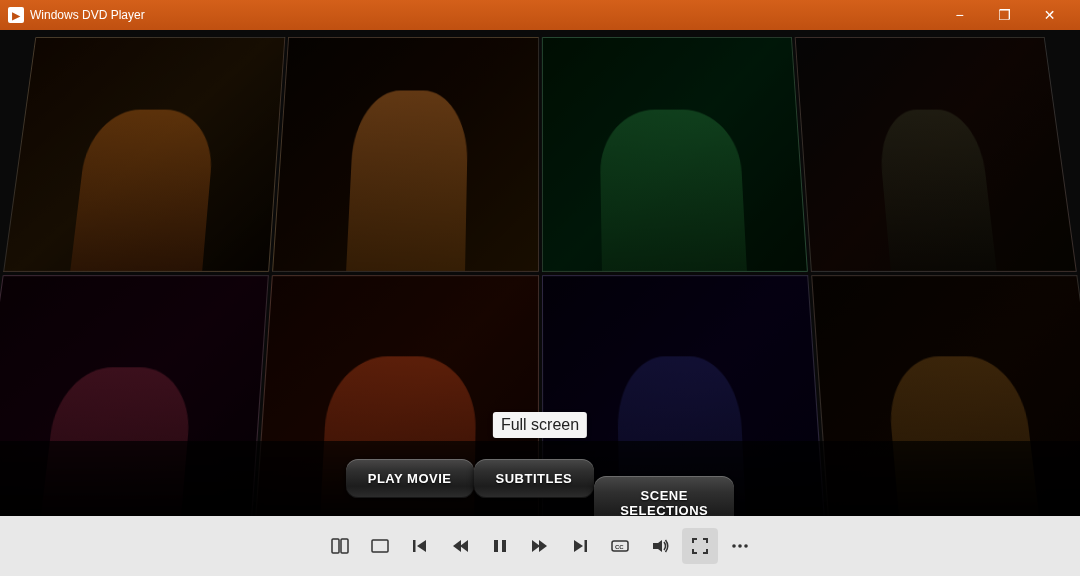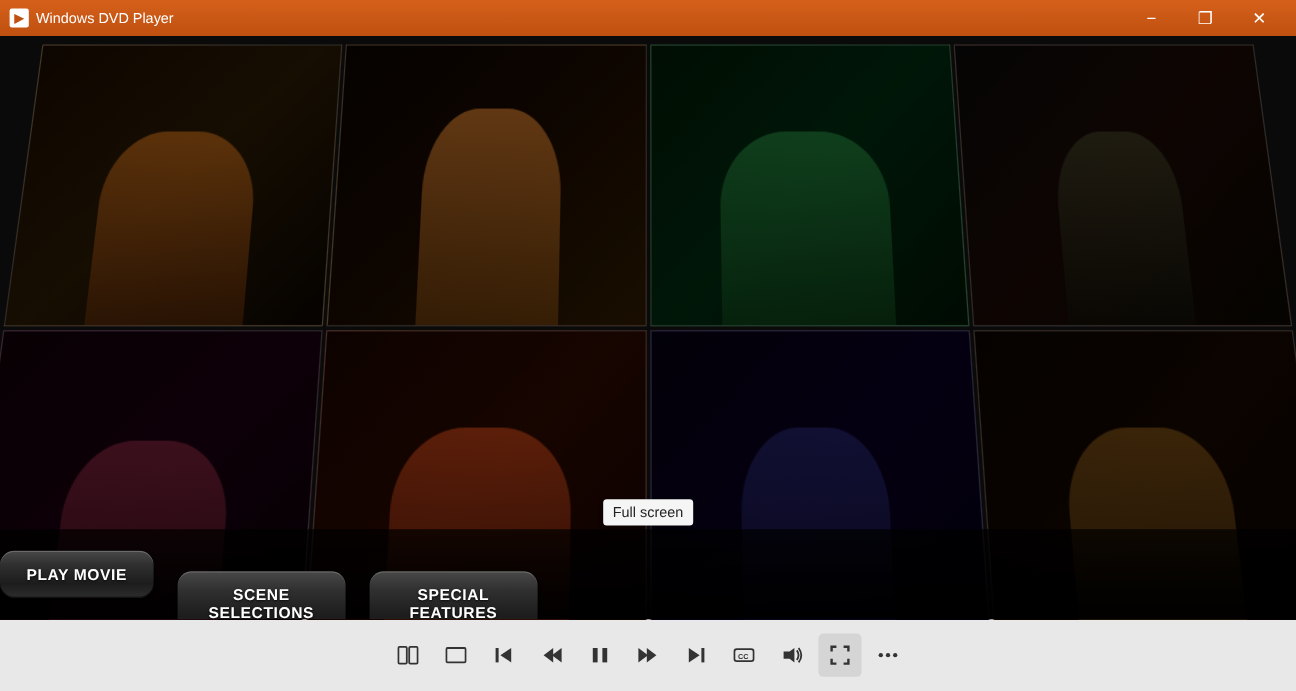--- a/index.html
+++ b/index.html
@@ -144,21 +144,22 @@
     
     .menu-bar {
       position: absolute;
       bottom: 0;
       left: 0;
       right: 0;
       height: 75px;
       background: linear-gradient(to top, rgba(0,0,0,0.95) 0%, rgba(0,0,0,0.7) 100%);
       display: flex;
       align-items: center;
-      gap: 20px;
+      justify-content: center;
+      gap: 0;
       z-index: 20;
     }
 
     
     .dvd-btn {
       position: relative;
       padding: 12px 22px;
       border-radius: 12px;
       border: none;
       cursor: pointer;
@@ -180,21 +181,21 @@
       min-width: 120px;
       text-align: center;
     }
     .dvd-btn.wide { min-width: 140px; margin-top: 48px; }
 
     
     .tooltip {
       position: absolute;
       background: #f5f5f5;
       color: #222;
-      font-size: 12px;
+      font-size: 16px;
       padding: 4px 8px;
       border-radius: 3px;
       white-space: nowrap;
       bottom: 68px;
       left: 50%;
       transform: translateX(-50%);
       z-index: 100;
       pointer-events: none;
       box-shadow: 0 2px 4px rgba(0,0,0,0.3);
     }
@@ -291,22 +292,22 @@
       <div class="grid-cell cell-7">
         <div class="figure">
           <div class="figure-shape"></div>
         </div>
       </div>
     </div>
   </div>
 
   <div class="menu-bar">
     <button class="dvd-btn">PLAY MOVIE</button>
+    <button class="dvd-btn">SUBTItLeS</button>
     <button class="dvd-btn wide">SCENE<br>SELECTIONS</button>
-    <button class="dvd-btn wide">SPECIAL<br>FEATURES</button>
   </div>
 
   <div class="tooltip-wrapper" style="position:absolute; bottom:10px; left:50%; transform:translateX(14%);">
     <div class="tooltip">Full screen</div>
   </div>
 
 </div>
 
 <div class="controls-bar">
 

